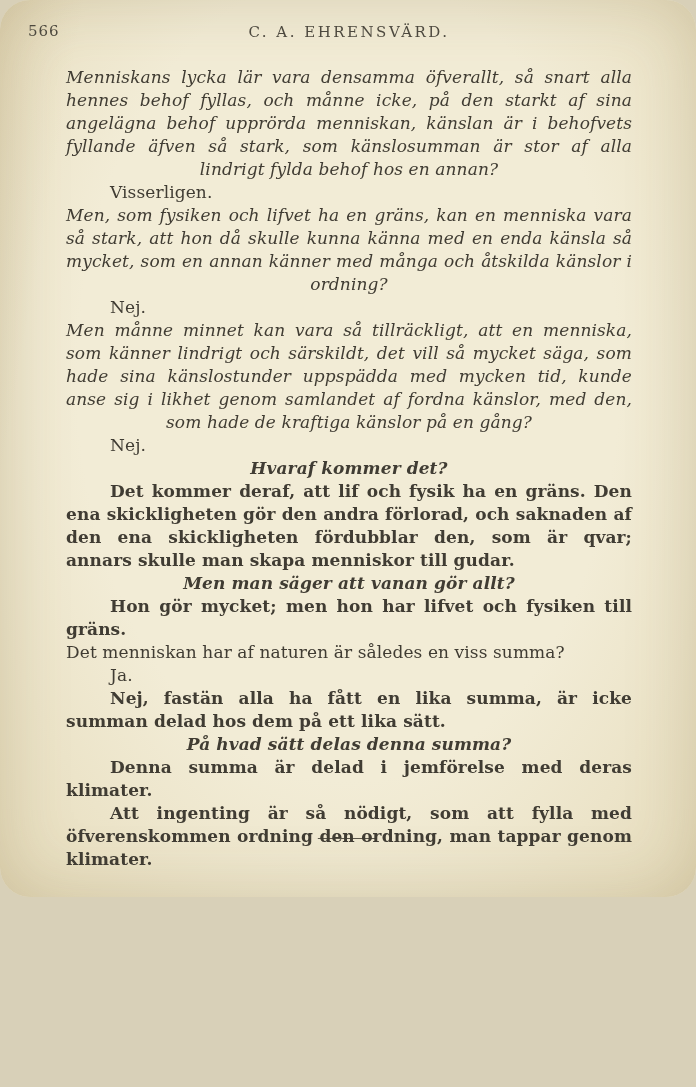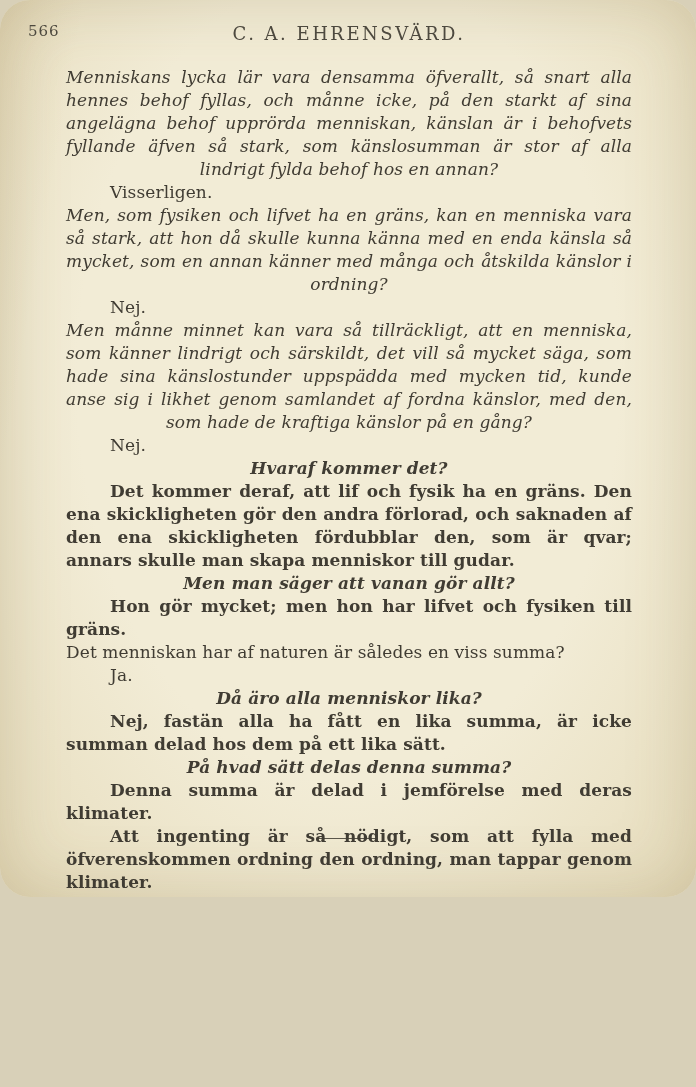--- a/index.html
+++ b/index.html
@@ -37,21 +37,21 @@
   .pagenum {
     position: absolute;
     left: -38px;
     top: 2px;
     font-size: 15px;
     color: var(--ink_light);
     letter-spacing: 1px;
   }
   .running {
     text-align: center;
-    font-size: 18px;
+    font-size: 15px;
     letter-spacing: 2.5px;
     color: var(--ink_light);
     padding-top: 3px;
   }
   .body p {
     font-size: 17px;
     line-height: 23px;
     margin: 0;
     letter-spacing: 0.1px;
   }
@@ -111,21 +111,20 @@
     <p class="q">Men, som fysiken och lifvet ha en gräns, kan en menniska vara så stark, att hon då skulle kunna känna med en enda känsla så mycket, som en annan känner med många och åtskilda känslor i ordning?</p>
     <p class="ans">Nej.</p>
     <p class="q">Men månne minnet kan vara så tillräckligt, att en menniska, som känner lindrigt och särskildt, det vill så mycket säga, som hade sina känslostunder uppspädda med mycken tid, kunde anse sig i likhet genom samlandet af fordna känslor, med den, som hade de kraftiga känslor på en gång?</p>
     <p class="ans">Nej.</p>
     <p class="cq">Hvaraf kommer det?</p>
     <p class="prose">Det kommer deraf, att lif och fysik ha en gräns. Den ena skickligheten gör den andra förlorad, och saknaden af den ena skickligheten fördubblar den, som är qvar; annars skulle man skapa menniskor till gudar.</p>
     <p class="cq">Men man säger att vanan gör allt?</p>
     <p class="prose">Hon gör mycket; men hon har lifvet och fysiken till gräns.</p>
     <p class="qflush">Det menniskan har af naturen är således en viss summa?</p>
     <p class="ans">Ja.</p>
-    <p class="cq">Då äro alla menniskor lika?</p>
     <p class="prose">Nej, fastän alla ha fått en lika summa, är icke summan delad hos dem på ett lika sätt.</p>
     <p class="cq">På hvad sätt delas denna summa?</p>
     <p class="prose">Denna summa är delad i jemförelse med deras klimater.</p>
     <p class="prose">Att ingenting är så nödigt, som att fylla med öfverenskommen ordning den ordning, man tappar genom klimater.</p>
   </div>
 
   <div class="end-rule"></div>
 
 </div>
 

